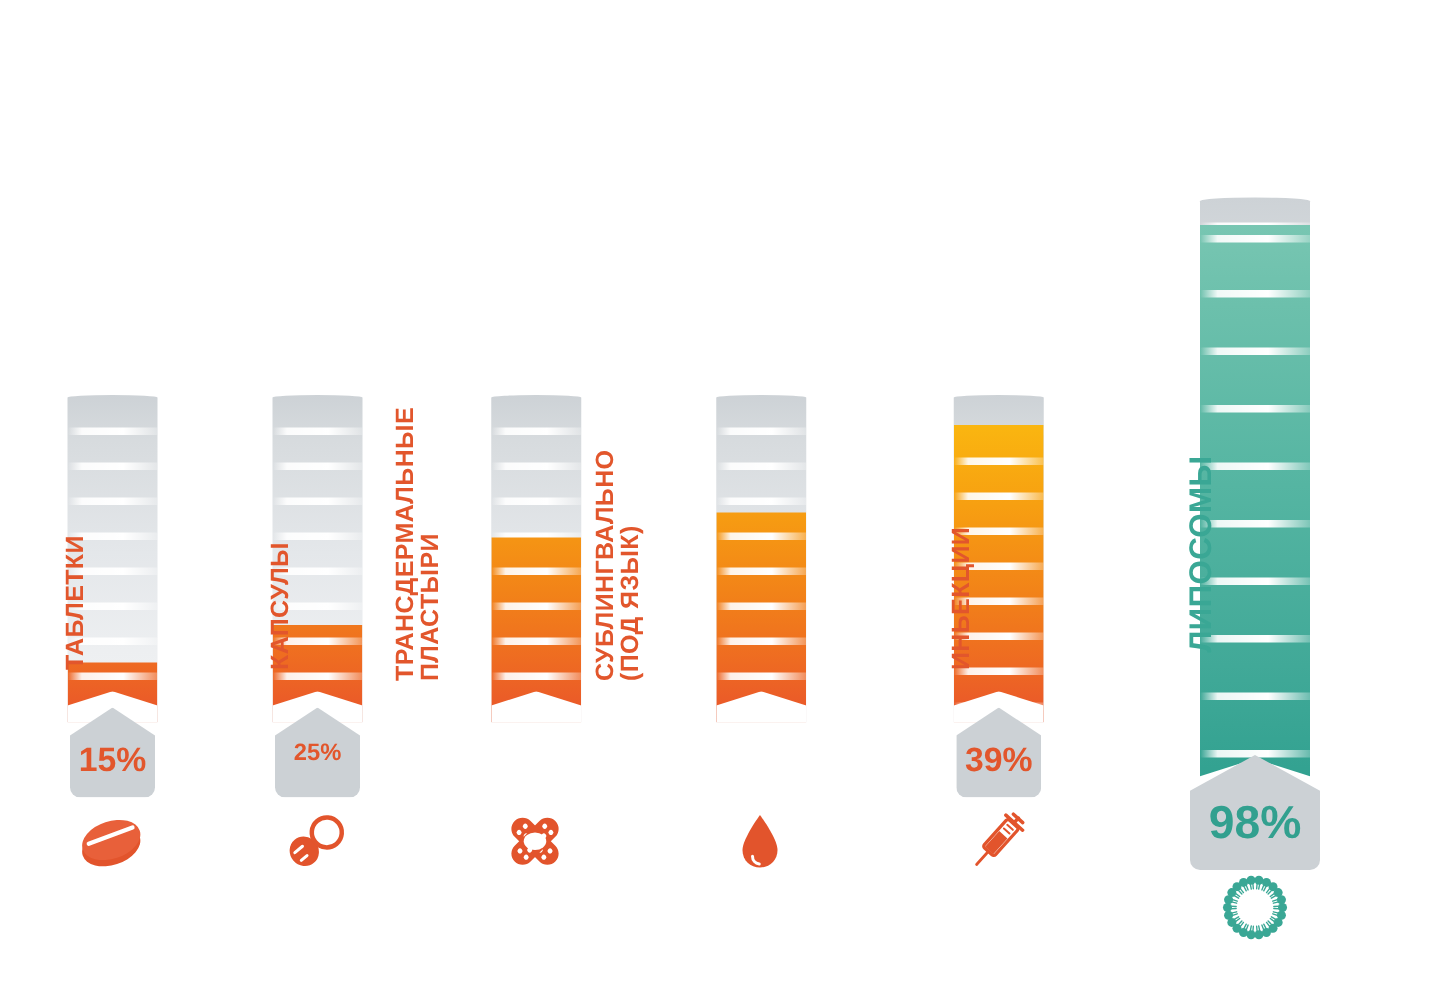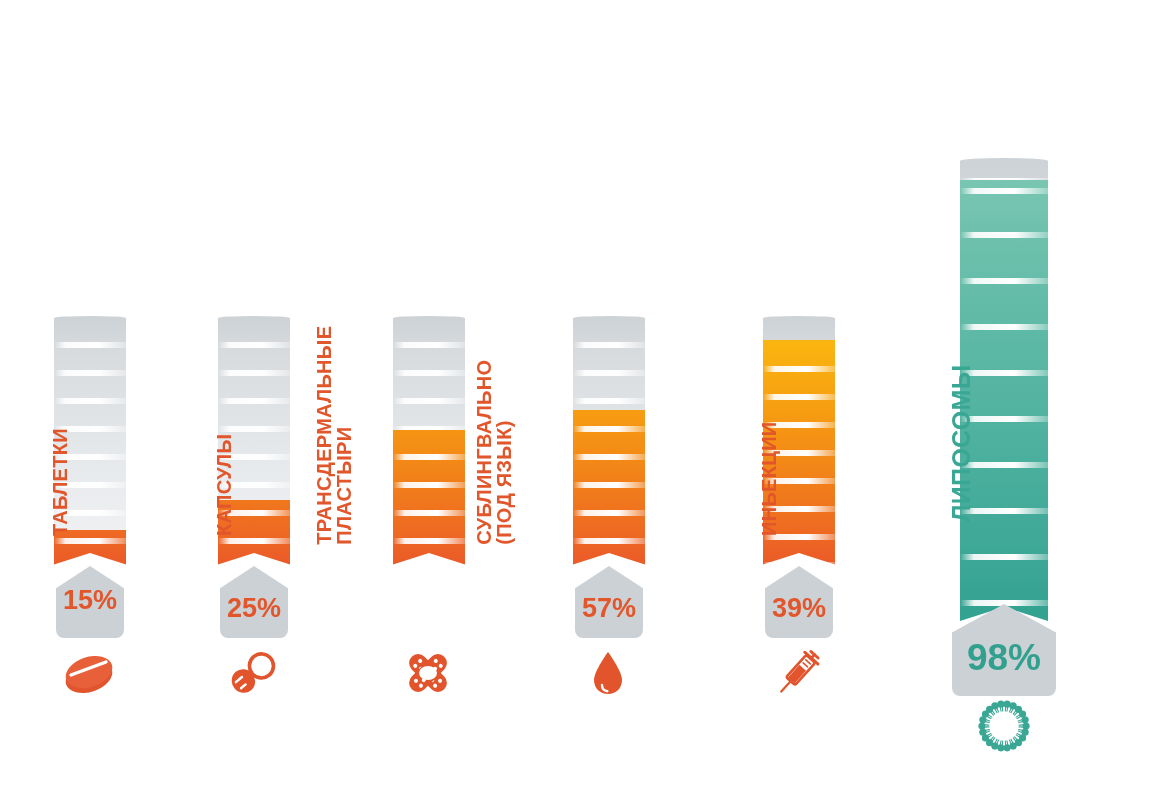--- a/index.html
+++ b/index.html
@@ -117,21 +117,21 @@
         </div>
       </div>
       <div class="notch"></div>
     </div>
 
     <div class="vlabel" style="left:22px; bottom:254px; font-size:20px;">
       <span>ТАБЛЕТКИ</span>
     </div>
 
     <div class="badge pent" style="left:8px; bottom:152px; width:68px; height:72px;">
-      <span class="pct" style="font-size:27px; margin-bottom:24px;">15%</span>
+      <span class="pct" style="font-size:27px; margin-bottom:16px;">15%</span>
     </div>
 
     <div class="iconbox" style="left:0; bottom:90px; width:82px; height:54px;">
       <svg width="54" height="44" viewBox="0 0 54 44" aria-hidden="true">
         <ellipse cx="27" cy="26" rx="24" ry="15" transform="rotate(-18 27 26)" fill="#e2542c"></ellipse>
         <ellipse cx="27" cy="21" rx="24" ry="15" transform="rotate(-18 27 21)" fill="#e8603a"></ellipse>
         <path d="M9 24 L44 11" stroke="#ffffff" stroke-width="3.4" stroke-linecap="round" fill="none"></path>
       </svg>
     </div>
   </div>
@@ -158,21 +158,21 @@
         </div>
       </div>
       <div class="notch"></div>
     </div>
 
     <div class="vlabel" style="left:22px; bottom:254px; font-size:20px;">
       <span>КАПСУЛЫ</span>
     </div>
 
     <div class="badge pent" style="left:8px; bottom:152px; width:68px; height:72px;">
-      <span class="pct" style="font-size:27px; margin-bottom:16px;">25%</span>
+      <span class="pct" style="font-size:19px; margin-bottom:26px;">25%</span>
     </div>
 
     <div class="iconbox" style="left:0; bottom:90px; width:82px; height:54px;">
       <svg width="52" height="48" viewBox="0 0 52 48" aria-hidden="true">
         <g transform="rotate(-40 26 24)">
           <rect x="2" y="12" width="23" height="24" rx="12" fill="#e2542c"></rect>
           <rect x="25" y="12" width="24" height="24" rx="12" fill="none" stroke="#e2542c" stroke-width="3.6"></rect>
           <path d="M7 20 L15 20 M7 28 L13 28" stroke="#ffffff" stroke-width="2.4" stroke-linecap="round"></path>
         </g>
       </svg>
@@ -261,23 +261,20 @@
         </div>
       </div>
       <div class="notch"></div>
     </div>
 
     <div class="vlabel two" style="left:-52px; bottom:245px; font-size:20px;">
       <span>СУБЛИНГВАЛЬНО</span>
       <span>(ПОД ЯЗЫК)</span>
     </div>
 
-    <div class="badge pent" style="left:8px; bottom:152px; width:68px; height:72px;">
-      <span class="pct" style="font-size:27px; margin-bottom:16px;">57%</span>
-    </div>
 
     <div class="iconbox" style="left:0; bottom:90px; width:82px; height:54px;">
       <svg width="34" height="48" viewBox="0 0 34 48" aria-hidden="true">
         <path d="M17 3 C17 3 3 22 3 31 C3 39.5 9.3 45 17 45 C24.7 45 31 39.5 31 31 C31 22 17 3 17 3 Z" fill="#e2542c"></path>
         <path d="M11 36 C11 39.5 13.4 41.8 16.4 42.2" stroke="#ffffff" stroke-width="2.4" fill="none" stroke-linecap="round"></path>
       </svg>
     </div>
   </div>
 
   <div class="col" style="left:757px; bottom:0; width:82px; height:790px;">

